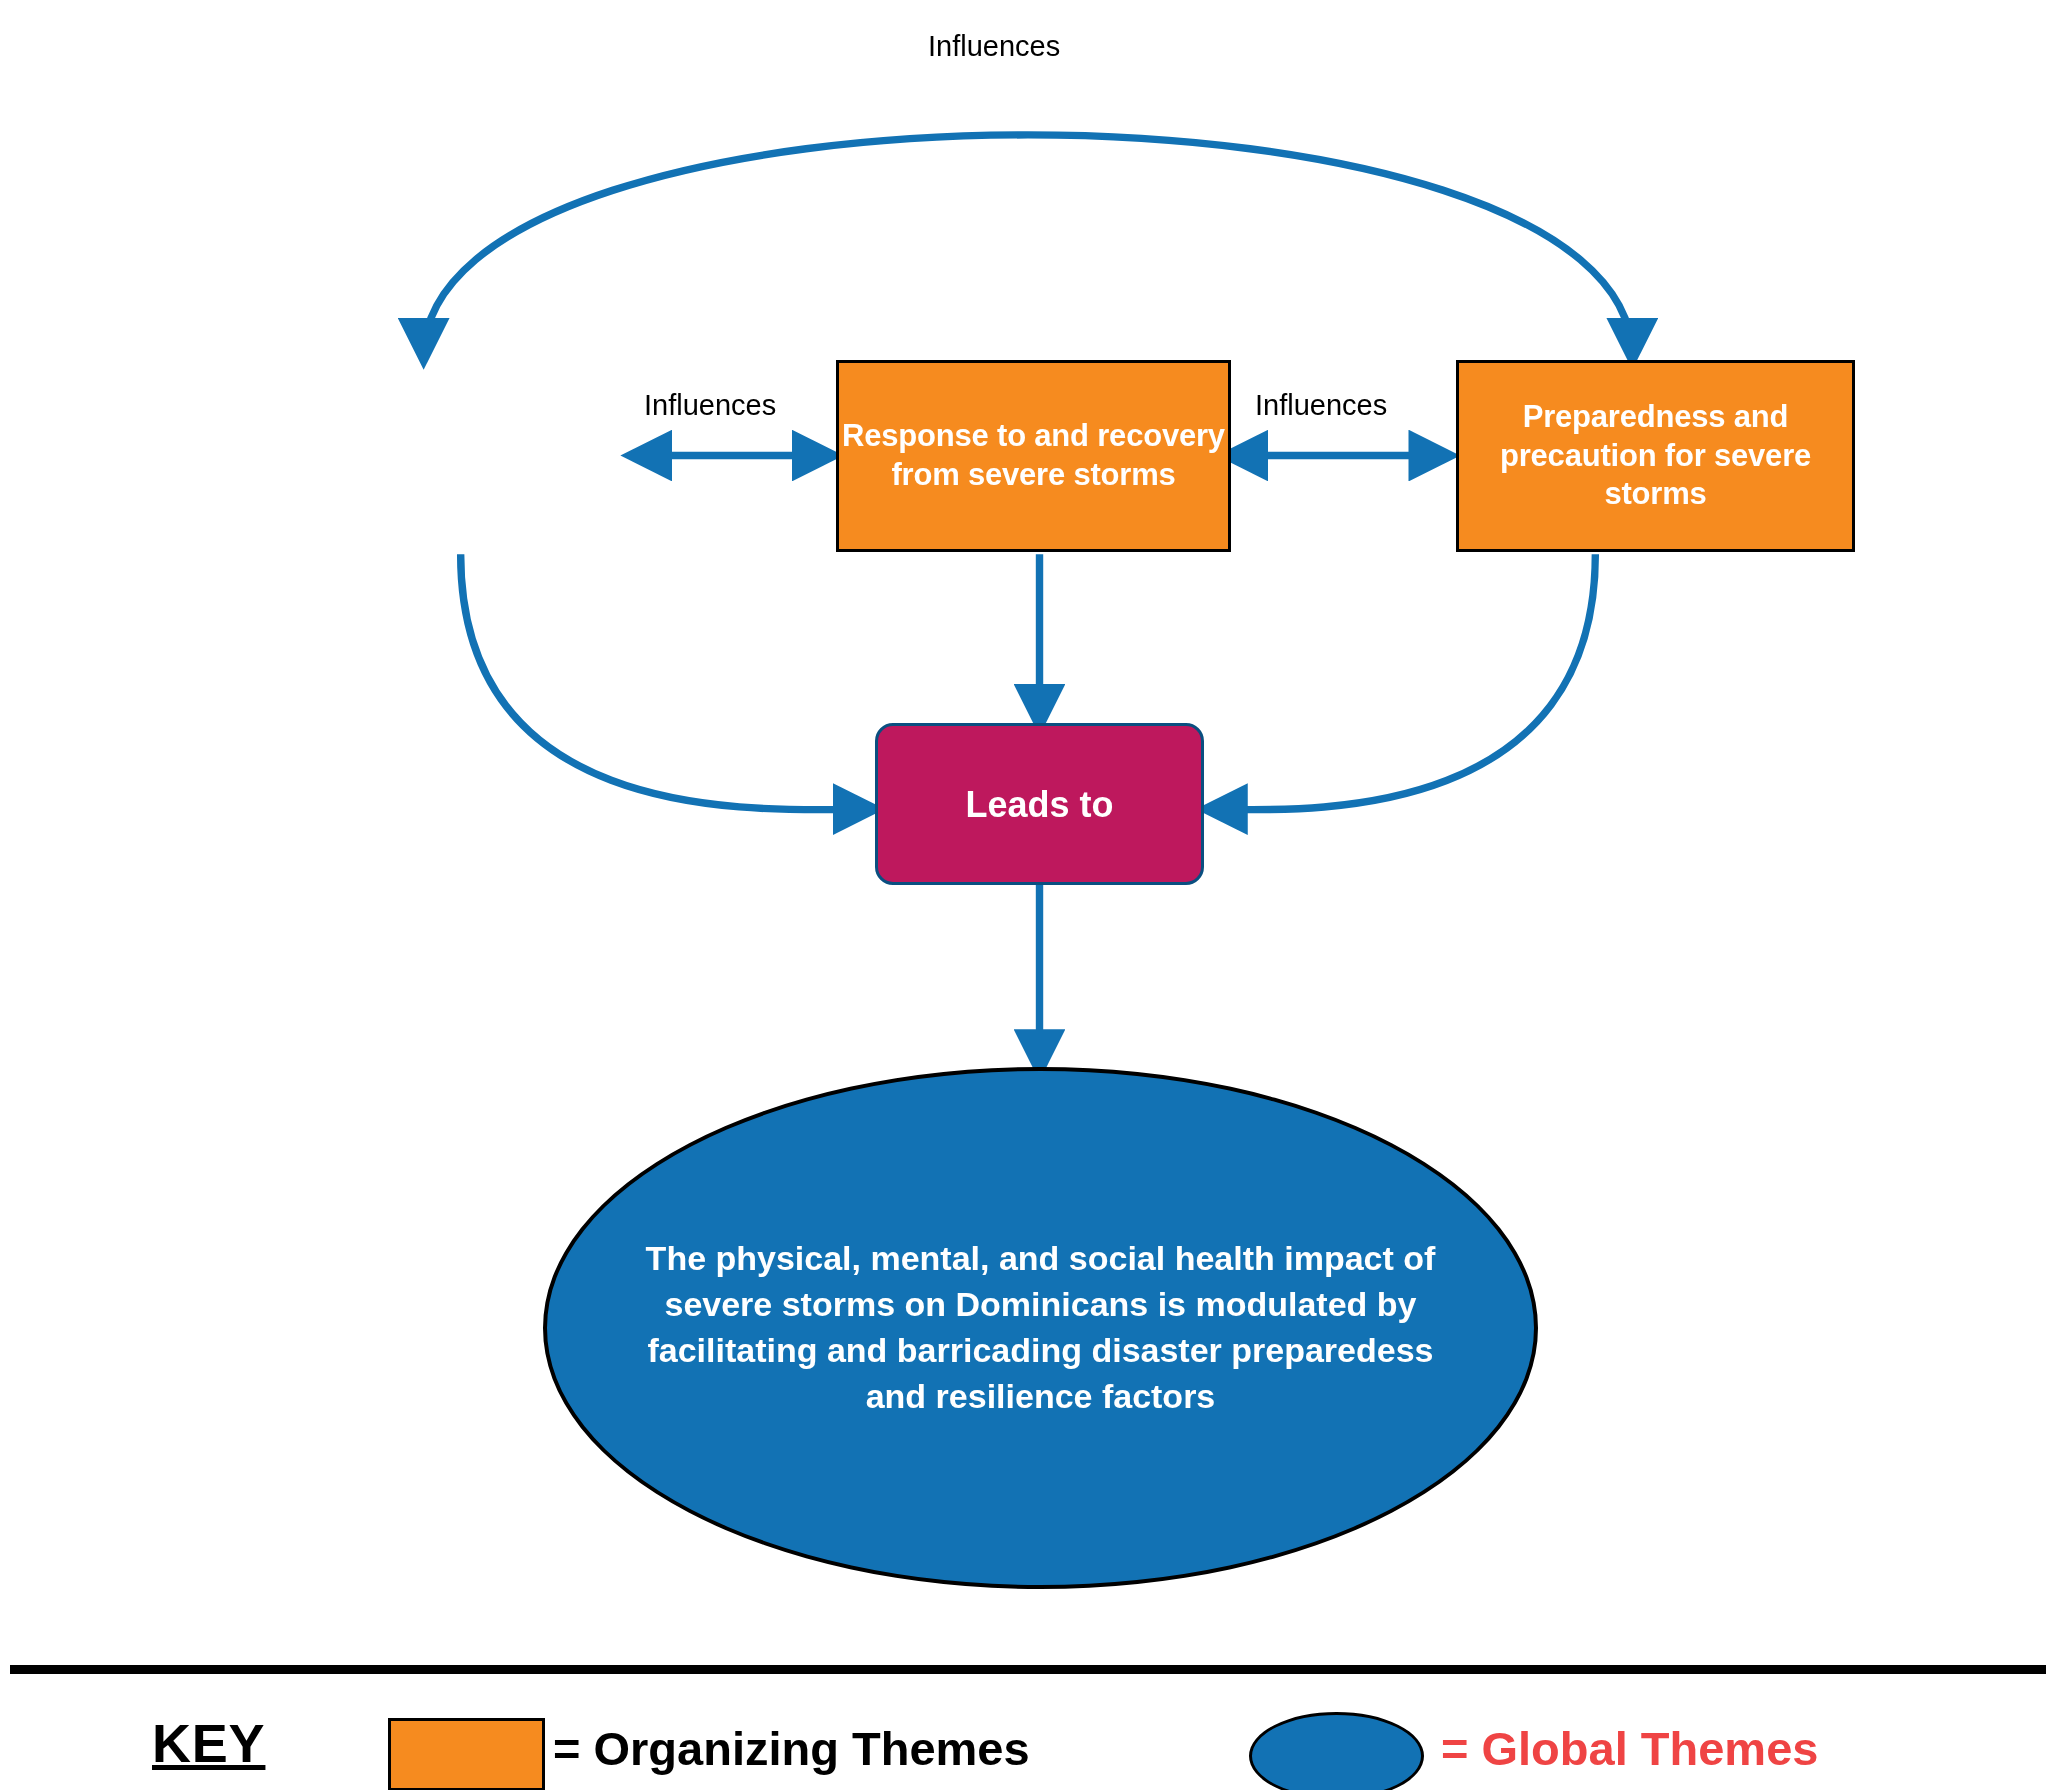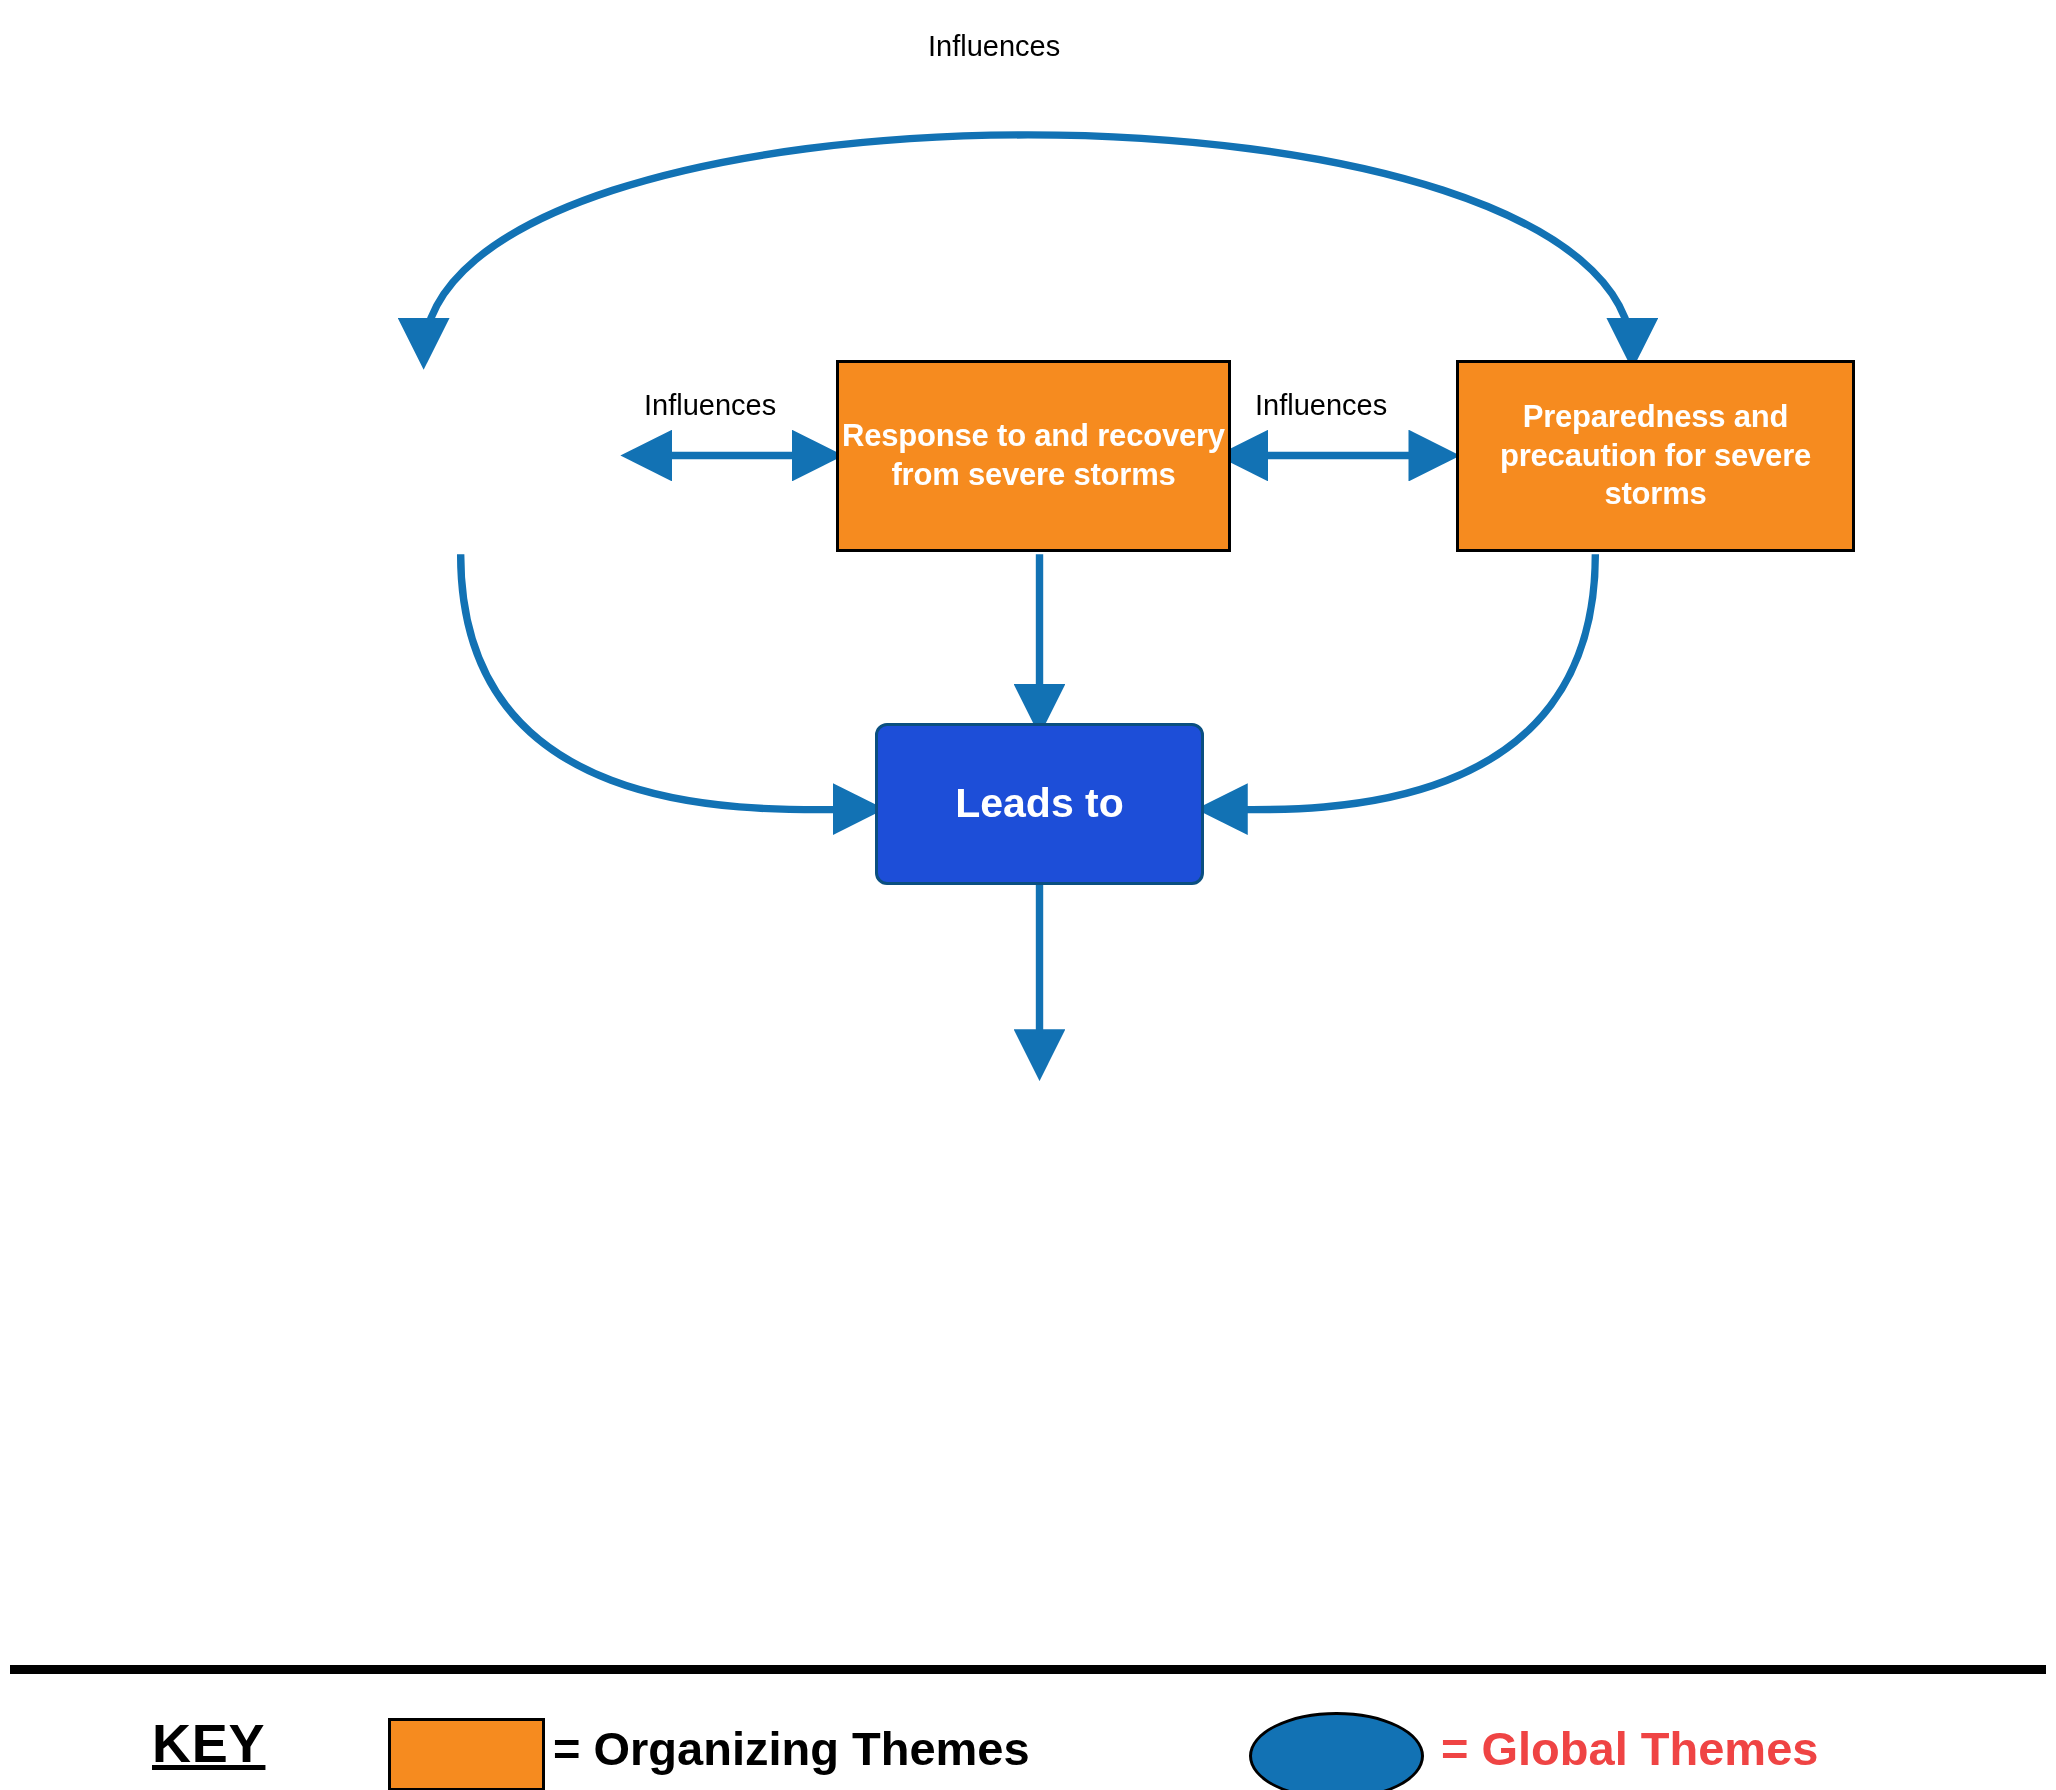--- a/index.html
+++ b/index.html
@@ -36,24 +36,24 @@
     font-weight: bold;
     line-height: 1.25;
   }
   .org-box {
     background: #F68B1F;
     border: 3.3px solid #000000;
     font-size: 31px;
     letter-spacing: -0.2px;
   }
   .leads-box {
-    background: #1d4ed8;
+    background: #be185d;
     border: 3.3px solid #0A4F80;
-    border-radius: 12px;
-    font-size: 41px;
+    border-radius: 18px;
+    font-size: 36px;
   }
   .global-ellipse {
     background: #1272B4;
     border: 4.1px solid #000000;
     border-radius: 50%;
     font-size: 34px;
     line-height: 1.35;
     padding: 0 90px;
   }
   .edge-label {
@@ -153,20 +153,21 @@
   <div class="node org-box" style="left:1456px; top:332px; width:399px; height:192px;">Preparedness and precaution for severe storms</div>
 
   <div class="node org-box" style="left:836px; top:332px; width:395px; height:192px;">Response to and recovery from severe storms</div>
 
   <div class="edge-label" style="left:639px; top:359px;">Influences</div>
 
   <div class="edge-label" style="left:1250px; top:359px;">Influences</div>
 
   <div class="node leads-box" style="left:875px; top:695px; width:329px; height:162px;">Leads to</div>
 
+  <div class="node global-ellipse" style="left:543px; top:1039px; width:995px; height:522px;">The physical, mental, and social health impact of severe storms on Dominicans is modulated by facilitating and barricading disaster preparedess and resilience factors</div>
 
   <div class="key-rule" style="top:1637px;"></div>
 
   <div class="key-word">KEY</div>
   <div class="key-swatch-rect"></div>
   <div class="key-label-org">= Organizing Themes</div>
   <div class="key-swatch-ellipse"></div>
   <div class="key-label-global">= Global Themes</div>
 
 </div>

